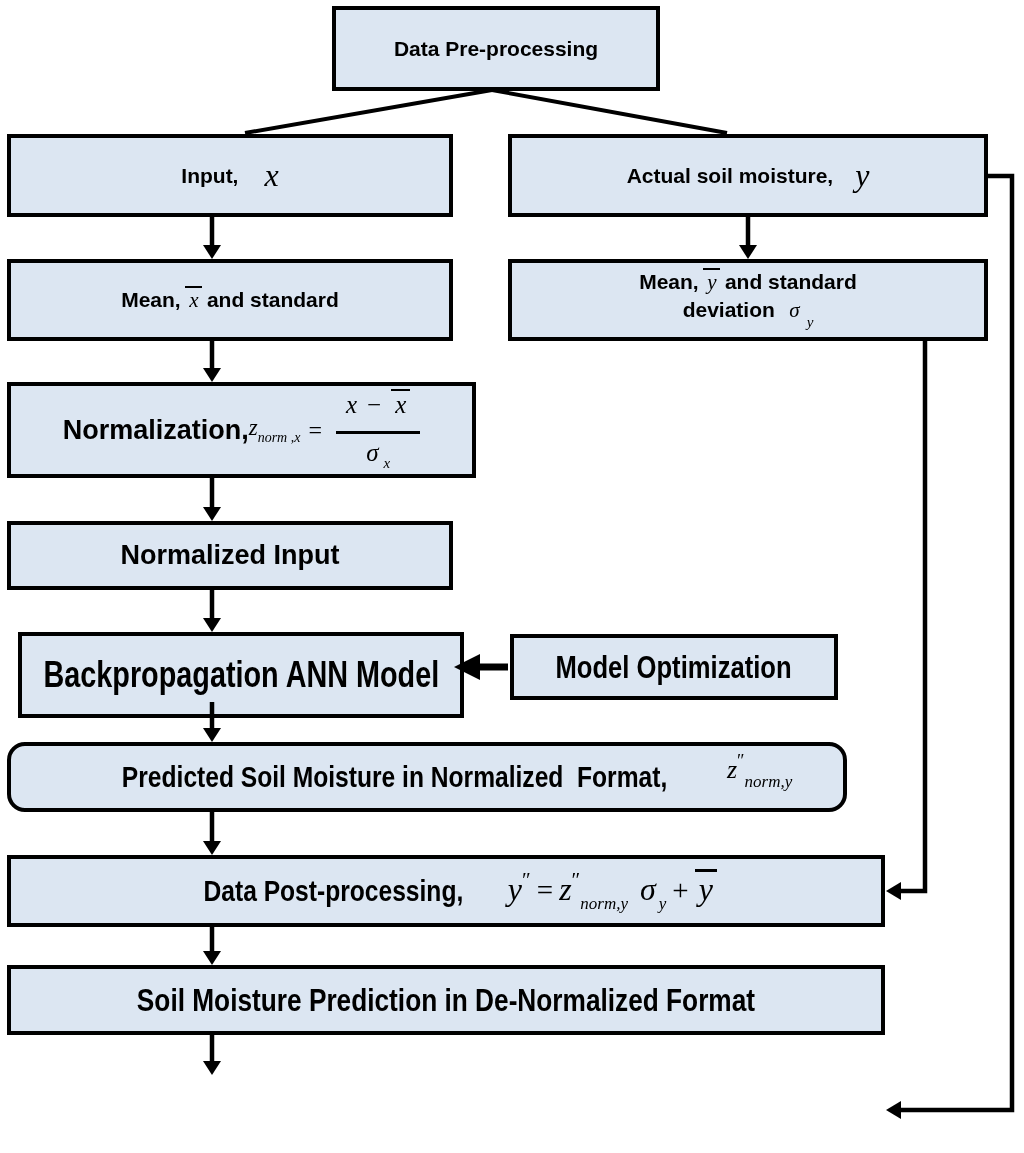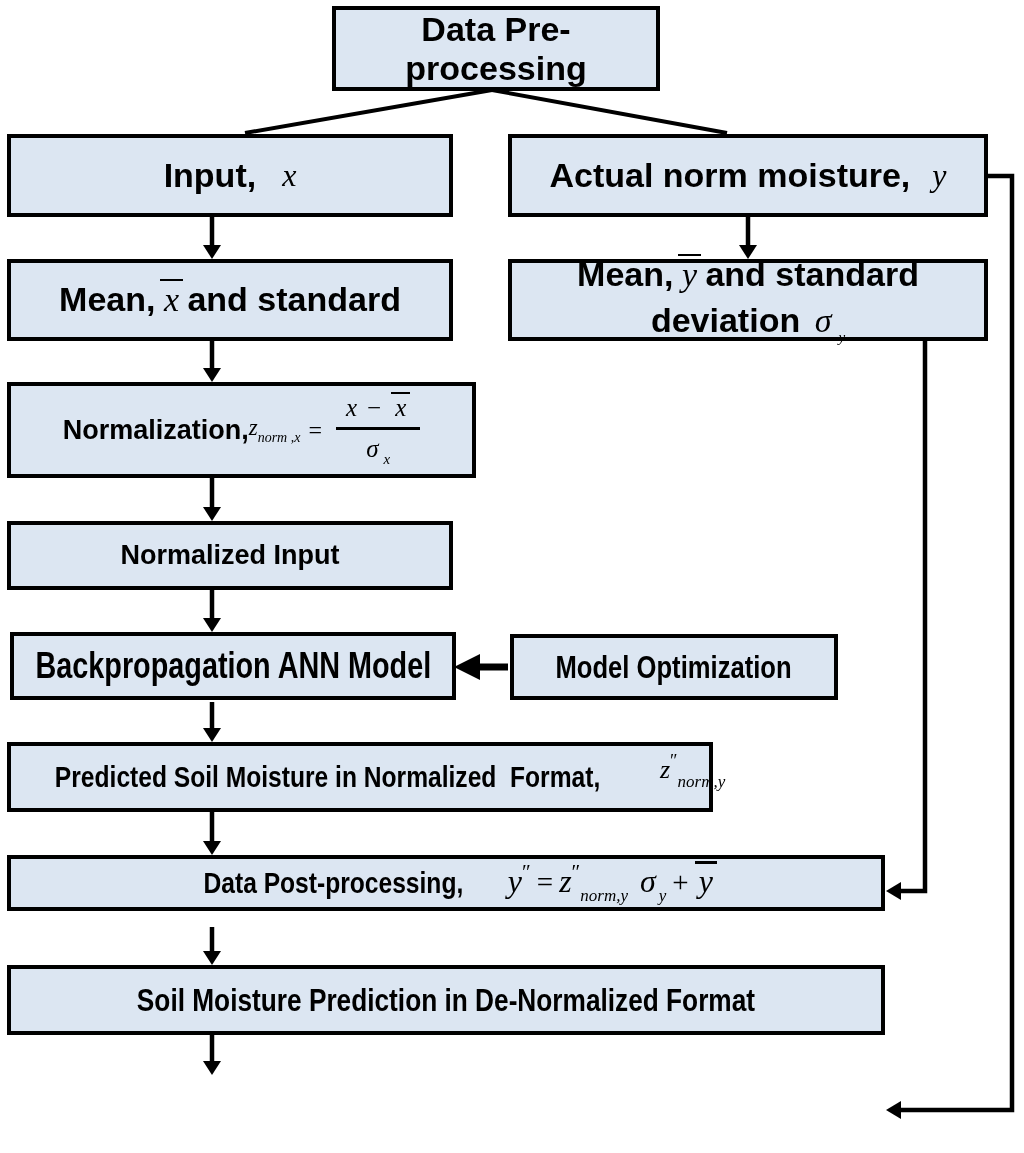--- a/index.html
+++ b/index.html
@@ -11,55 +11,55 @@
   .box{
     position:absolute;box-sizing:border-box;
     background:var(--fill,#dce6f2);
     border:4px solid var(--border,#000000);
     display:flex;align-items:center;justify-content:center;
     text-align:center;z-index:1;
   }
   .col{flex-direction:column;justify-content:center;}
   .line{display:block;line-height:1.35;}
   .t{font-weight:bold;letter-spacing:0;}
-  .f26{font-size:34px;}
+  .f26{font-size:21px;}
   .f27{font-size:27px;}
   .cond{display:inline-block;transform:scaleX(0.8);transform-origin:center;white-space:nowrap;}
   .cond82{display:inline-block;transform:scaleX(0.82);transform-origin:center;white-space:nowrap;}
   .keep{white-space:pre;}
   .mi{font-family:"Liberation Serif",serif;font-style:italic;font-weight:normal;}
   .v32{font-size:32px;}
   .bar{display:inline-block;border-top:3px solid #000;padding:1px 4px 0;line-height:1.05;}
   .bar25{display:inline-block;border-top:2.5px solid #000;padding:1px 4px 0;line-height:1.05;}
   .sub{font-family:"Liberation Serif",serif;font-style:italic;font-size:15px;vertical-align:-7px;white-space:pre;}
   .subm{font-family:"Liberation Serif",serif;font-style:italic;font-size:17px;vertical-align:-9px;white-space:pre;}
   .pr{font-family:"Liberation Serif",serif;font-style:normal;font-size:18px;vertical-align:11px;}
   .pr2{font-family:"Liberation Serif",serif;font-style:normal;font-size:21px;vertical-align:13px;}
   .eq{font-family:"Liberation Serif",serif;font-size:24px;margin:0 8px;}
   .mgroup{white-space:nowrap;}
   .frac{display:inline-flex;flex-direction:column;align-items:center;font-size:25px;margin-left:6px;}
-  .num{border-bottom:3px solid #000;padding:0 10px 5px;white-space:nowrap;}
+  .num{border-bottom:3px solid #000;padding:0 10px 12px;white-space:nowrap;}
   .den{padding-top:4px;white-space:nowrap;}
   .minus{font-family:"Liberation Serif",serif;margin:0 10px;}
   .formula{font-size:32px;margin-left:16px;white-space:nowrap;}
   .feq,.fplus{font-family:"Liberation Serif",serif;font-style:normal;font-size:29px;margin:0 6px;}
   .sigspace{margin-left:10px;}
   .predz{position:relative;top:-6px;margin-left:0;font-size:26px;}
   
   .b-pre       {left:332px;top:6px;   width:328px;height:85px;}
   .b-input     {left:7px;  top:134px; width:446px;height:83px;}
   .b-actual    {left:508px;top:134px; width:480px;height:83px;}
   .b-meanx     {left:7px;  top:259px; width:446px;height:82px;align-items:center;}
   .b-meany     {left:508px;top:259px; width:480px;height:82px;}
   .b-norm      {left:7px;  top:382px; width:469px;height:96px;}
   .b-norminput {left:7px;  top:521px; width:446px;height:69px;}
-  .b-backprop  {left:10px;  top:632px; width:446px;height:68px;}
+  .b-backprop  {left:18px;  top:632px; width:446px;height:86px;}
   .b-modelopt  {left:510px;top:634px; width:328px;height:66px;}
-  .b-predicted {left:7px;  top:742px; width:706px;height:70px;}
-  .b-post      {left:7px;  top:855px; width:878px;height:56px;}
+  .b-predicted {left:7px;  top:742px; width:840px;height:70px;border-radius:18px;}
+  .b-post      {left:7px;  top:855px; width:878px;height:72px;}
   .b-denorm    {left:7px;  top:965px; width:878px;height:70px;}
   .b-retrieval {left:7px;  top:1075px;width:878px;height:73px;}
   
   .wires{position:absolute;left:0;top:0;z-index:5;pointer-events:none;}
   .wires line,.wires path{stroke:var(--wire,#000);fill:none;}
   .wires polygon{fill:var(--wire,#000);stroke:none;}
   .w4{stroke-width:4;}
   .w45{stroke-width:4.5;}
   .w7{stroke-width:7;}
 </style>
@@ -71,21 +71,21 @@
   <div class="box b-pre">
     <span class="t f26">Data Pre-processing</span>
   </div>
 
   <div class="box b-input">
     <span class="t f26">Input,</span>
     <span class="mi v32" style="margin-left:26px;">x</span>
   </div>
 
   <div class="box b-actual">
-    <span class="t f26">Actual norm moisture,</span>
+    <span class="t f26">Actual soil moisture,</span>
     <span class="mi v32" style="margin-left:22px;">y</span>
   </div>
 
   <div class="box col b-meanx">
     <div class="line">
       <span class="t f26">Mean,</span>
       <span class="mi f26 bar25">x</span>
       <span class="t f26">and standard</span>
     </div>
   </div>

